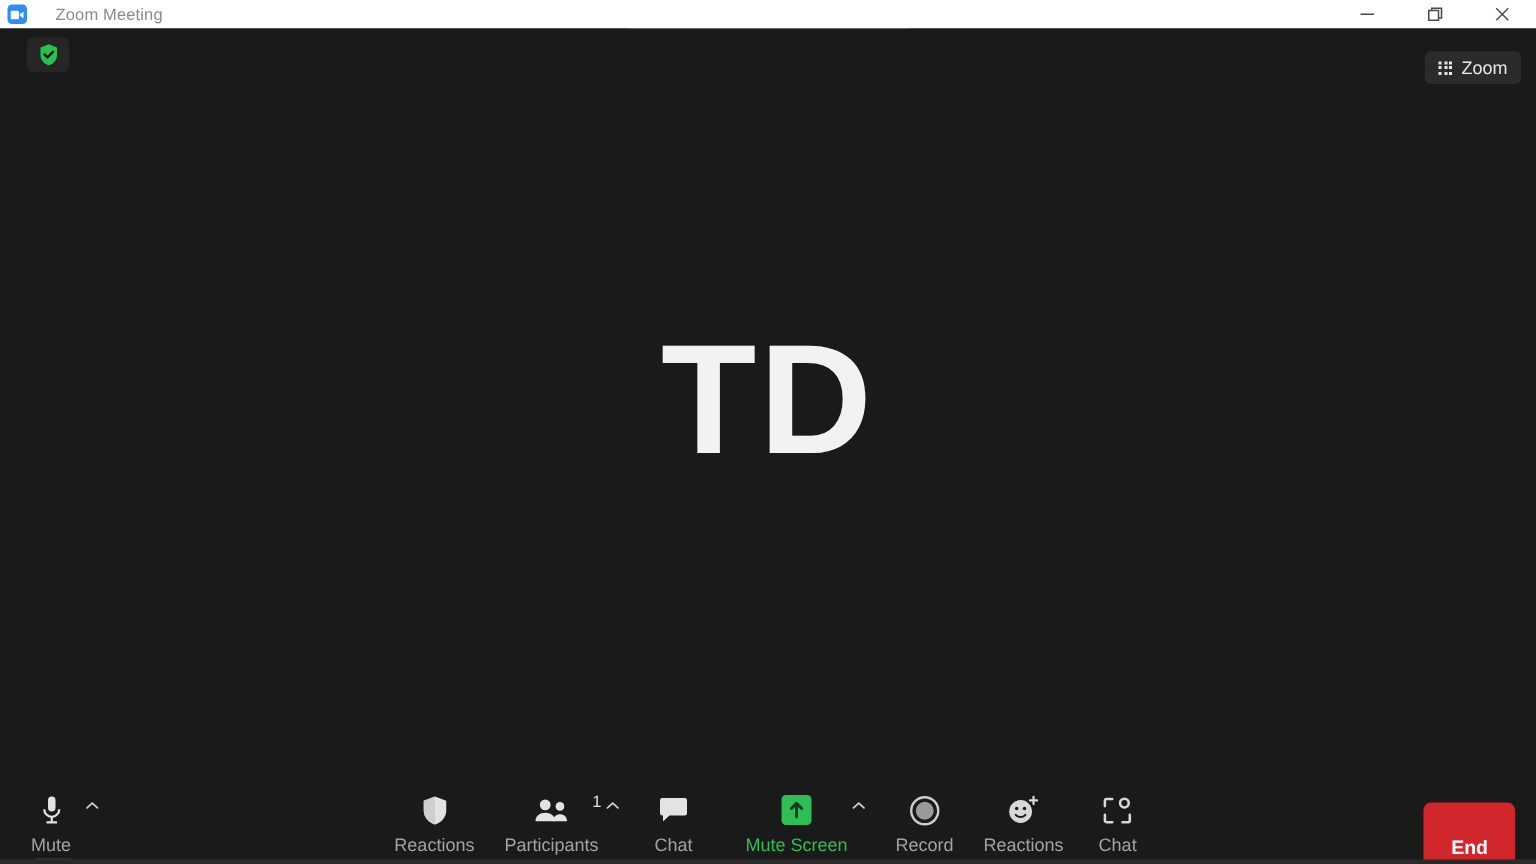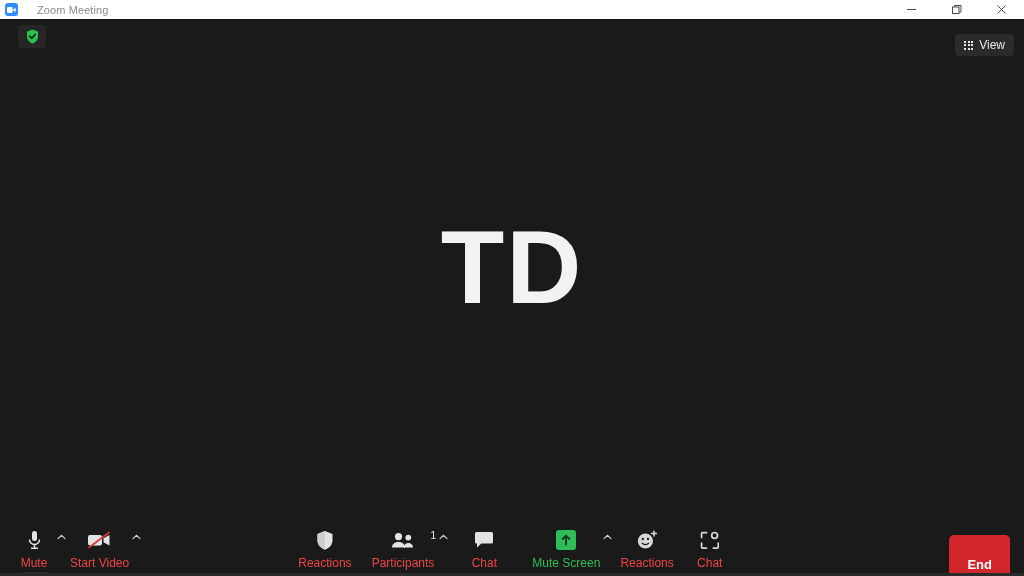--- a/index.html
+++ b/index.html
@@ -100,21 +100,21 @@
   .tb-item{
     position:relative;
     display:flex; flex-direction:column; align-items:center;
     min-width:52px; padding:8px 10px 0 10px;
     color:#e3e3e3;
   }
   .tb-icon{
     height:24px; display:flex; align-items:center; justify-content:center;
   }
   .tb-label{
-    margin-top:4px; font-size:12px; color:#ef4444; white-space:nowrap;
+    margin-top:4px; font-size:12px; color:#a3a3a3; white-space:nowrap;
   }
   .tb-item.green .tb-label{ color:#2fbd55; }
 
   .chev{
     position:absolute; right:-6px; top:14px;
     color:#d0d0d0; font-size:9px; line-height:1;
   }
   .chev svg{ display:block; }
 
   .badge-count{
@@ -185,21 +185,21 @@
       <i></i>
         <i></i>
         <i></i>
         <i></i>
         <i></i>
         <i></i>
         <i></i>
         <i></i>
         <i></i>
     </span>
-    <span>View</span>
+    <span>Zoom</span>
   </div>
 
   <div id="avatar-initials">TD</div>
 </div>
 
 <div id="toolbar">
 
   <div class="tb-left">
 
     <div class="tb-item">
@@ -213,35 +213,20 @@
         </svg>
       </span>
       <span class="chev">
         <svg width="9" height="6" viewBox="0 0 9 6">
             <path d="M1 4.6L4.5 1.4 8 4.6" fill="none" stroke="#d0d0d0" stroke-width="1.2" stroke-linecap="round"></path>
           </svg>
       </span>
       <span class="tb-label">Mute</span>
     </div>
 
-    <div class="tb-item" style="min-width:74px;">
-      <span class="tb-icon">
-        <svg width="26" height="18" viewBox="0 0 26 18">
-          <rect x="1" y="4" width="14" height="10.5" rx="2" fill="#e3e3e3"></rect>
-          <path d="M16.5 7.3L22.5 4v10.5l-6-3.3z" fill="#e3e3e3"></path>
-          <line x1="2" y1="16.5" x2="22" y2="1.5" stroke="#d93a3a" stroke-width="1.6" stroke-linecap="round"></line>
-        </svg>
-      </span>
-      <span class="chev" style="right:-2px;">
-        <svg width="9" height="6" viewBox="0 0 9 6">
-            <path d="M1 4.6L4.5 1.4 8 4.6" fill="none" stroke="#d0d0d0" stroke-width="1.2" stroke-linecap="round"></path>
-          </svg>
-      </span>
-      <span class="tb-label">Start Video</span>
-    </div>
 
   </div>
 
   <div class="tb-center">
 
     <div class="tb-item">
       <span class="tb-icon">
         <svg width="18" height="21" viewBox="0 0 18 21">
           <path d="M9 1l7.5 2.9v6.4c0 4.8-3.5 8.1-7.5 9.4-4-1.3-7.5-4.6-7.5-9.4V3.9z" fill="#e3e3e3"></path>
           <path d="M9 1v18.7c-4-1.3-7.5-4.6-7.5-9.4V3.9z" fill="#cfcfcf"></path>
@@ -287,20 +272,29 @@
         </span>
       </span>
       <span class="chev" style="right:-2px;">
         <svg width="9" height="6" viewBox="0 0 9 6">
             <path d="M1 4.6L4.5 1.4 8 4.6" fill="none" stroke="#d0d0d0" stroke-width="1.2" stroke-linecap="round"></path>
           </svg>
       </span>
       <span class="tb-label">Mute Screen</span>
     </div>
 
+    <div class="tb-item" style="margin-left:12px;">
+      <span class="tb-icon">
+        <svg width="21" height="21" viewBox="0 0 21 21">
+          <circle cx="10.5" cy="10.5" r="9" fill="none" stroke="#cdcdcd" stroke-width="1.6"></circle>
+          <circle cx="10.5" cy="10.5" r="6" fill="#9a9a9a"></circle>
+        </svg>
+      </span>
+      <span class="tb-label">Record</span>
+    </div>
 
     <div class="tb-item" style="min-width:66px;">
       <span class="tb-icon">
         <svg width="22" height="20" viewBox="0 0 22 20">
           <circle cx="9.4" cy="11" r="7.6" fill="#d8d8d8"></circle>
           <circle cx="6.8" cy="9" r="1.15" fill="#1a1a1a"></circle>
           <circle cx="12" cy="9" r="1.15" fill="#1a1a1a"></circle>
           <path d="M6.2 13.2a4.2 4.2 0 006.4 0" fill="none" stroke="#1a1a1a" stroke-width="1.3" stroke-linecap="round"></path>
           <line x1="18" y1="1.2" x2="18" y2="6" stroke="#d8d8d8" stroke-width="1.5" stroke-linecap="round"></line>
           <line x1="15.6" y1="3.6" x2="20.4" y2="3.6" stroke="#d8d8d8" stroke-width="1.5" stroke-linecap="round"></line>

